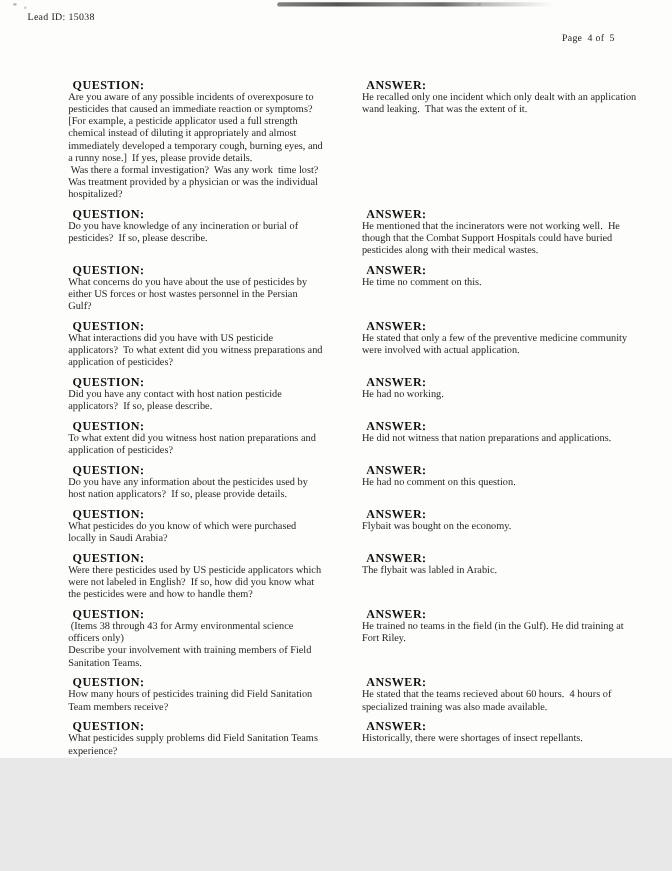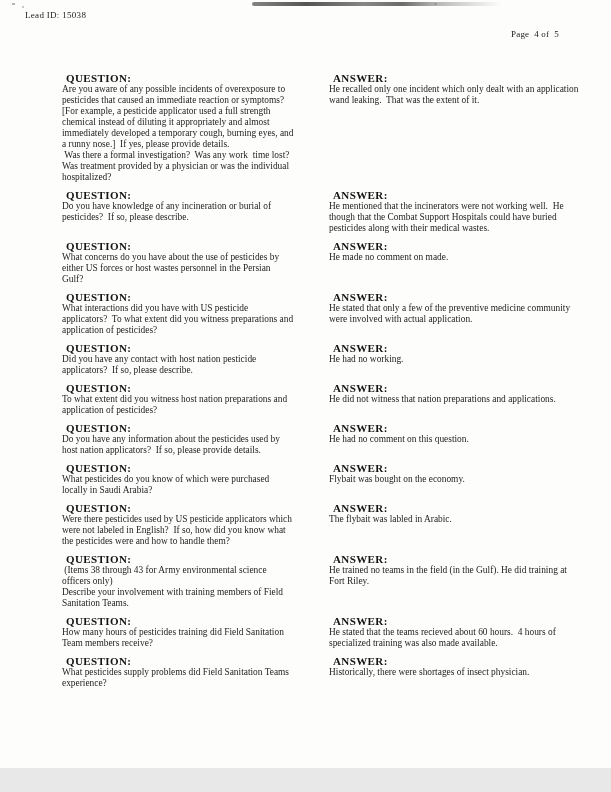--- a/index.html
+++ b/index.html
@@ -1,18 +1,18 @@
 <!DOCTYPE html>
 <html><head>
 <meta charset="utf-8">
 <style>
   html,body{margin:0;padding:0;background:#e8e8e8;}
   .page{
     position:relative;
-    width:611px;height:768px;
+    width:611px;height:689px;
     margin:0 auto;
     background:#fefefdf
   }
   .page{background:#fdfdfc;overflow:hidden;
     font-family:"Liberation Serif", serif;
     color:#1b1b1b;
   }
   
   .streak{
     position:absolute;left:252px;top:2px;width:250px;height:4px;
@@ -97,21 +97,21 @@
       </div>
     </div>
 
     <div class="qa-row">
       <div class="q-col">
         <div class="qa-heading">QUESTION:</div>
         <p class="qa-text">What concerns do you have about the use of pesticides by either US forces or host wastes personnel in the Persian Gulf?</p>
       </div>
       <div class="a-col">
         <div class="qa-heading">ANSWER:</div>
-        <p class="qa-text">He made no comment on made.</p>
+        <p class="qa-text">He time no comment on this.</p>
       </div>
     </div>
 
     <div class="qa-row">
       <div class="q-col">
         <div class="qa-heading">QUESTION:</div>
         <p class="qa-text">What interactions did you have with US pesticide applicators?  To what extent did you witness preparations and application of pesticides?</p>
       </div>
       <div class="a-col">
         <div class="qa-heading">ANSWER:</div>
@@ -197,18 +197,18 @@
       </div>
     </div>
 
     <div class="qa-row">
       <div class="q-col">
         <div class="qa-heading">QUESTION:</div>
         <p class="qa-text">What pesticides supply problems did Field Sanitation Teams experience?</p>
       </div>
       <div class="a-col">
         <div class="qa-heading">ANSWER:</div>
-        <p class="qa-text">Historically, there were shortages of insect physician.</p>
+        <p class="qa-text">Historically, there were shortages of insect repellants.</p>
       </div>
     </div>
 
   </main>
 </div>
 
 </body></html>

